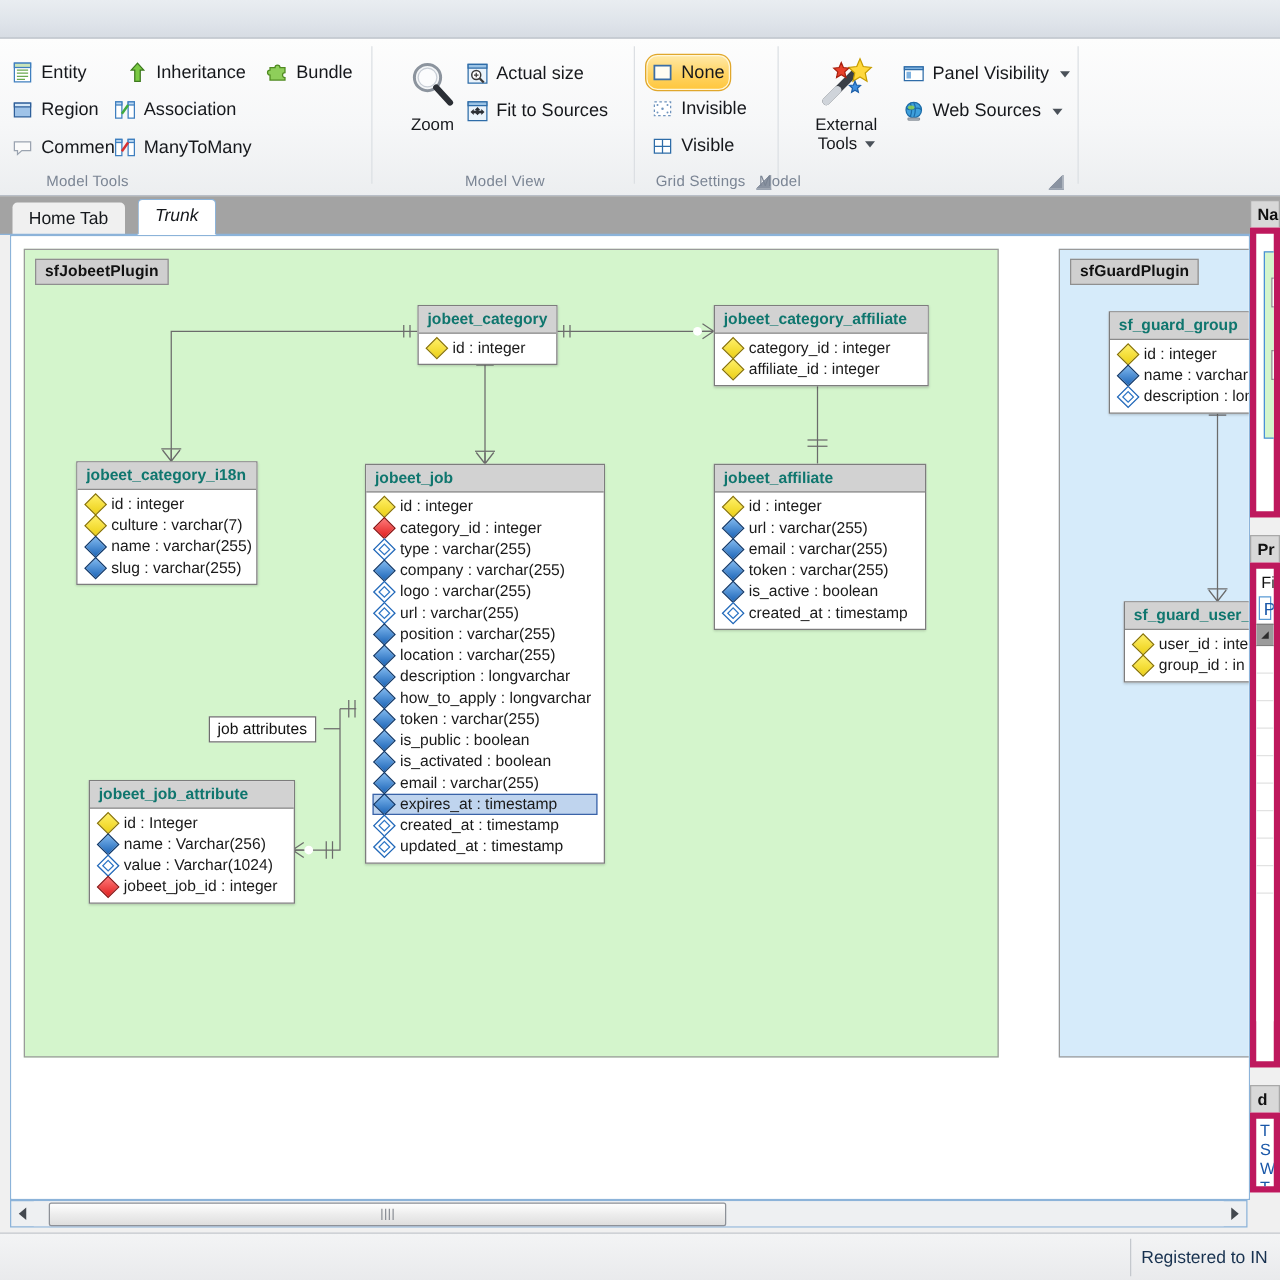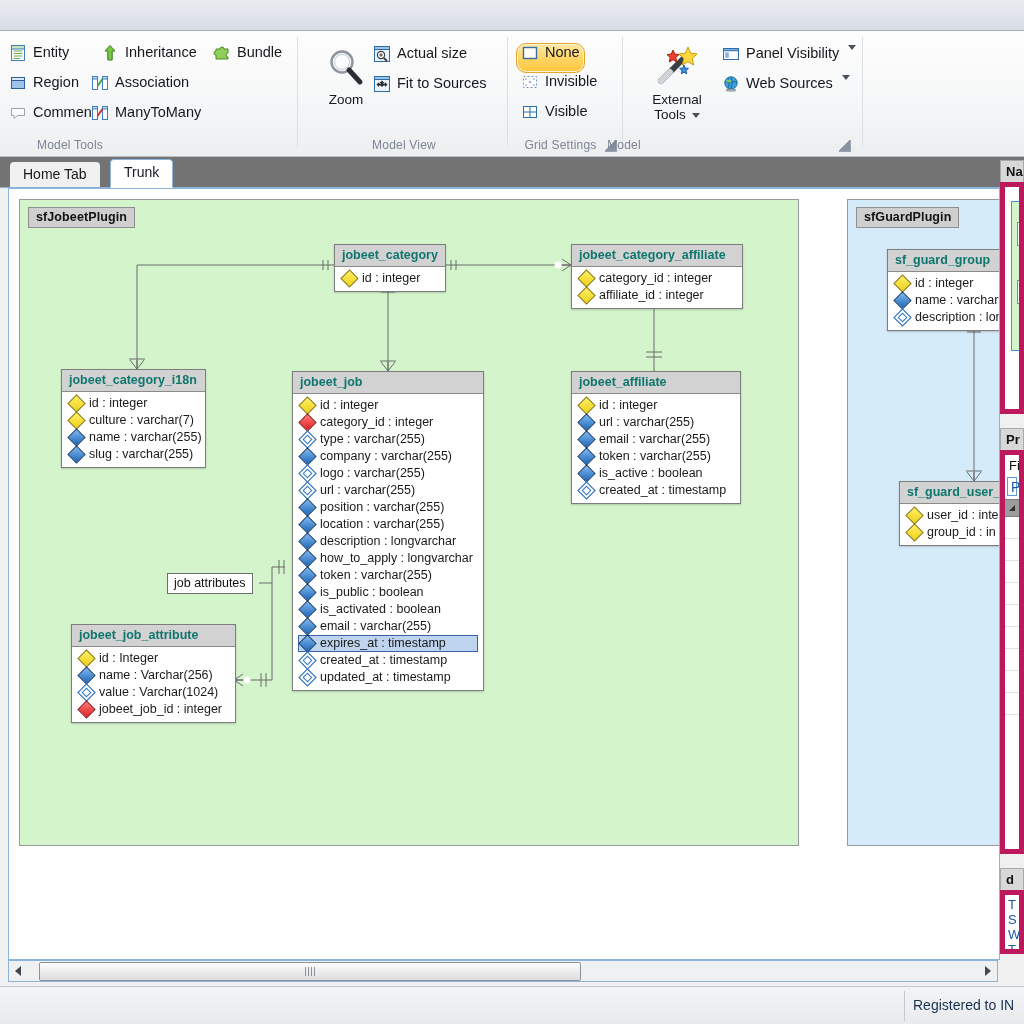--- a/index.html
+++ b/index.html
@@ -30,21 +30,21 @@
   .rgroup-label{
     position:absolute;bottom:4px;width:100%;text-align:center;
     font-size:12px;color:#7b8594;letter-spacing:.2px;
   }
   .rgroup-launcher{
     position:absolute;bottom:4px;right:6px;width:11px;height:11px;
     border:1px solid #9aa3b0;border-top:none;border-left:none;
     background:linear-gradient(135deg,transparent 48%, #8a93a1 50%);
   }
   .ritem{
-    display:flex;gap:6px;
+    display:flex;align-items:center;gap:6px;
     height:28px;padding:0 5px;border-radius:3px;cursor:default;
     white-space:nowrap;font-size:14.5px;color:#16181c;
   }
   .ritem.selected{
     background:linear-gradient(180deg,#ffe9a8 0%,#ffd463 55%,#ffc63c 100%);
     border:1px solid #e0a72c;box-shadow:inset 0 0 0 1px #fff6d8;
     padding:0 4px;
   }
   .bigbtn{
     display:flex;flex-direction:column;align-items:center;justify-content:flex-start;
@@ -54,21 +54,21 @@
   .ico{width:18px;height:18px;flex:0 0 18px;position:relative;}
   .caret{
     display:inline-block;width:0;height:0;margin-left:3px;
     border-left:4px solid transparent;border-right:4px solid transparent;
     border-top:5px solid #4a5159;vertical-align:middle;
   }
 
   
   .tabstrip{
     position:absolute;left:0;top:157px;width:1024px;height:31px;
-    background:#737373;
+    background:#a3a3a3;
   }
   .tabstrip:after{
     content:"";position:absolute;left:0;bottom:0;width:1024px;height:1px;background:#8cb3d9;
   }
   .tab{
     position:absolute;bottom:0;height:26px;line-height:25px;
     padding:0 13px;font-size:14px;color:#15181c;cursor:default;
     border-top-left-radius:4px;border-top-right-radius:4px;
   }
   .tab.inactive{background:#f0f0f0;color:#15181c;}
@@ -389,21 +389,21 @@
       <div class="rgroup-label" style="left:-120px;">Model</div>
       <div class="rgroup-launcher" style="right:12px;"></div>
       <div class="rgroup-sep" style="left:237px;"></div>
     </div>
   </div>
 
   <div class="tabstrip">
     <div class="tab inactive" style="left:10px;">
       <span>Home Tab</span>
     </div>
-    <div class="tab active" style="left:110px;">
+    <div class="tab active" style="left:110px;font-style:italic;">
       <span>Trunk</span>
     </div>
   </div>
 
   <div class="canvas-outer">
     <div class="canvas">
 
       <div class="region" style="left:10px;top:10px;width:778px;height:645px;background:#d4f5cc;">
         <div class="region-title">sfJobeetPlugin</div>
       </div>

